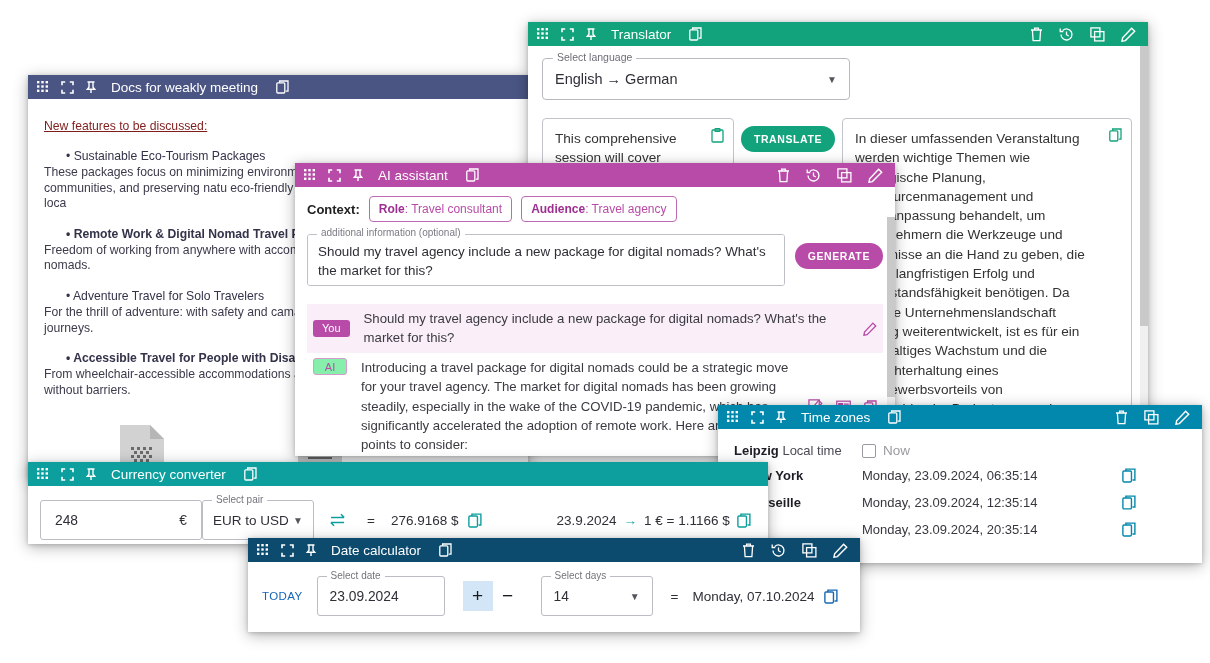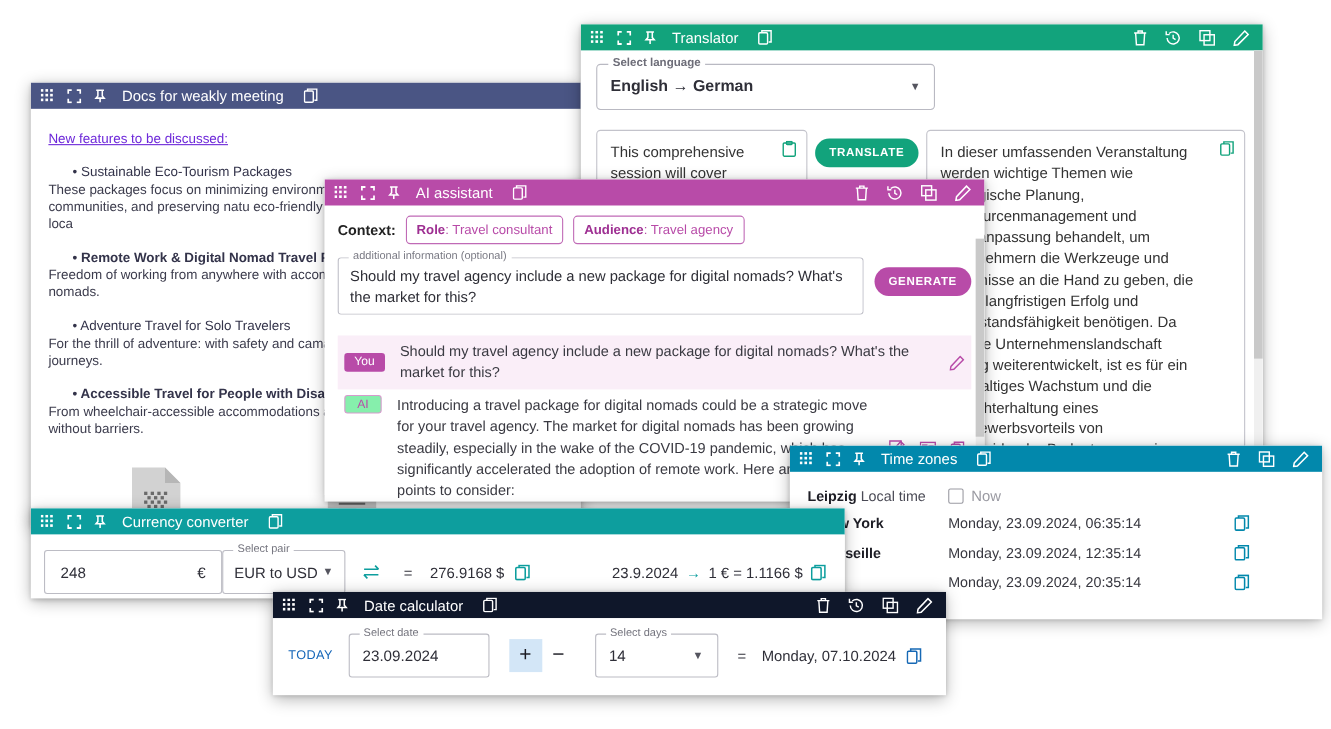--- a/index.html
+++ b/index.html
@@ -31,21 +31,21 @@
   .tb-title { margin-left: 3px; margin-right: 7px; white-space: nowrap; font-size:13.5px; }
   .tb-spacer { flex: 1 1 auto; }
   .tb-right { display: flex; align-items: center; gap: 16px; padding-right: 4px; }
   .ico { display:inline-flex; align-items:center; justify-content:center; line-height:0; }
   .ico svg { display:block; }
 
   .body { background: #fff; position: relative; }
 
   
   .docs-body { padding: 14px 16px 0 16px; font-family: "Liberation Sans", sans-serif; color:#3a3a4a; }
-  .docs-body .lead { font-size: 12.2px; text-decoration: underline; margin: 6px 0 16px 0; color:#6d28d9; }
+  .docs-body .lead { font-size: 12.2px; text-decoration: underline; margin: 6px 0 16px 0; color:#7f1d1d; }
   .docs-body .bullet { font-size:12.2px; font-weight: bold; margin: 0 0 2px 22px; color:#33334a; }
   .docs-body .bullet.nb { font-weight: normal; }
   .docs-body .para { font-size:12.2px; margin: 0 0 15px 0; line-height: 1.28; color:#3b3b4c; }
   .files { display:flex; gap: 66px; padding: 10px 0 0 42px; }
   .file { width: 112px; text-align:center; }
   .file-glyph { display:flex; justify-content:center; position:relative; }
   .ftag {
     position:absolute; bottom:4px; left:50%; transform:translateX(-50%);
     background:#5a5a64; color:#fff; font-size:9px; font-weight:bold;
     padding:2px 6px; border-radius:2px; letter-spacing:.3px;
@@ -53,21 +53,21 @@
 
   
   .tr-body { padding: 12px 14px 0 14px; }
   .field {
     position: relative;
     border: 1px solid #b9b9c2;
     border-radius: 4px;
     height: 42px;
     display:flex; align-items:center;
     padding: 0 12px;
-    font-size: 14.5px; color:#2f2f38;font-weight:bold;
+    font-size: 14.5px; color:#2f2f38;
   }
   .field .legend {
     position:absolute; top:-8px; left:10px; background:#fff;
     padding: 0 4px; font-size: 10.5px; color:#6d6d78;
   }
   .caret { margin-left:auto; color:#55555f; font-size:10px; }
   .tr-cols { display:flex; gap: 0; margin-top: 18px; }
   .tr-box {
     border:1px solid #c3c3cb; border-radius:4px;
     padding: 10px 12px; font-size:13.6px; color:#333; line-height:1.42;
@@ -701,21 +701,21 @@
           <svg width="14" height="15" viewBox="0 0 13 14" fill="none" stroke="#0d9e9e" stroke-width="1.3">
           <rect x="0.8" y="2.8" width="8" height="10.2" rx="1"></rect>
               <path d="M3.6 2.8V1h8.4v10.2h-2.2"></path>
             </svg>
         </span>
       </span>
     </div>
   </div>
 
   <div class="win" style="left:248px; top:538px; width:612px; height:94px;">
-    <div class="titlebar" style="background:#0f172a;">
+    <div class="titlebar" style="background:#0c4a6e;">
       <div class="tb-left">
         <span class="ico">
           <svg width="13" height="13" viewBox="0 0 13 13">
               <g fill="#fff">
           <rect x="0" y="0" width="2.4" height="2.4"></rect>
                 <rect x="4.3" y="0" width="2.4" height="2.4"></rect>
                 <rect x="8.6" y="0" width="2.4" height="2.4"></rect>
           <rect x="0" y="4.3" width="2.4" height="2.4"></rect>
                 <rect x="4.3" y="4.3" width="2.4" height="2.4"></rect>
                 <rect x="8.6" y="4.3" width="2.4" height="2.4"></rect>

